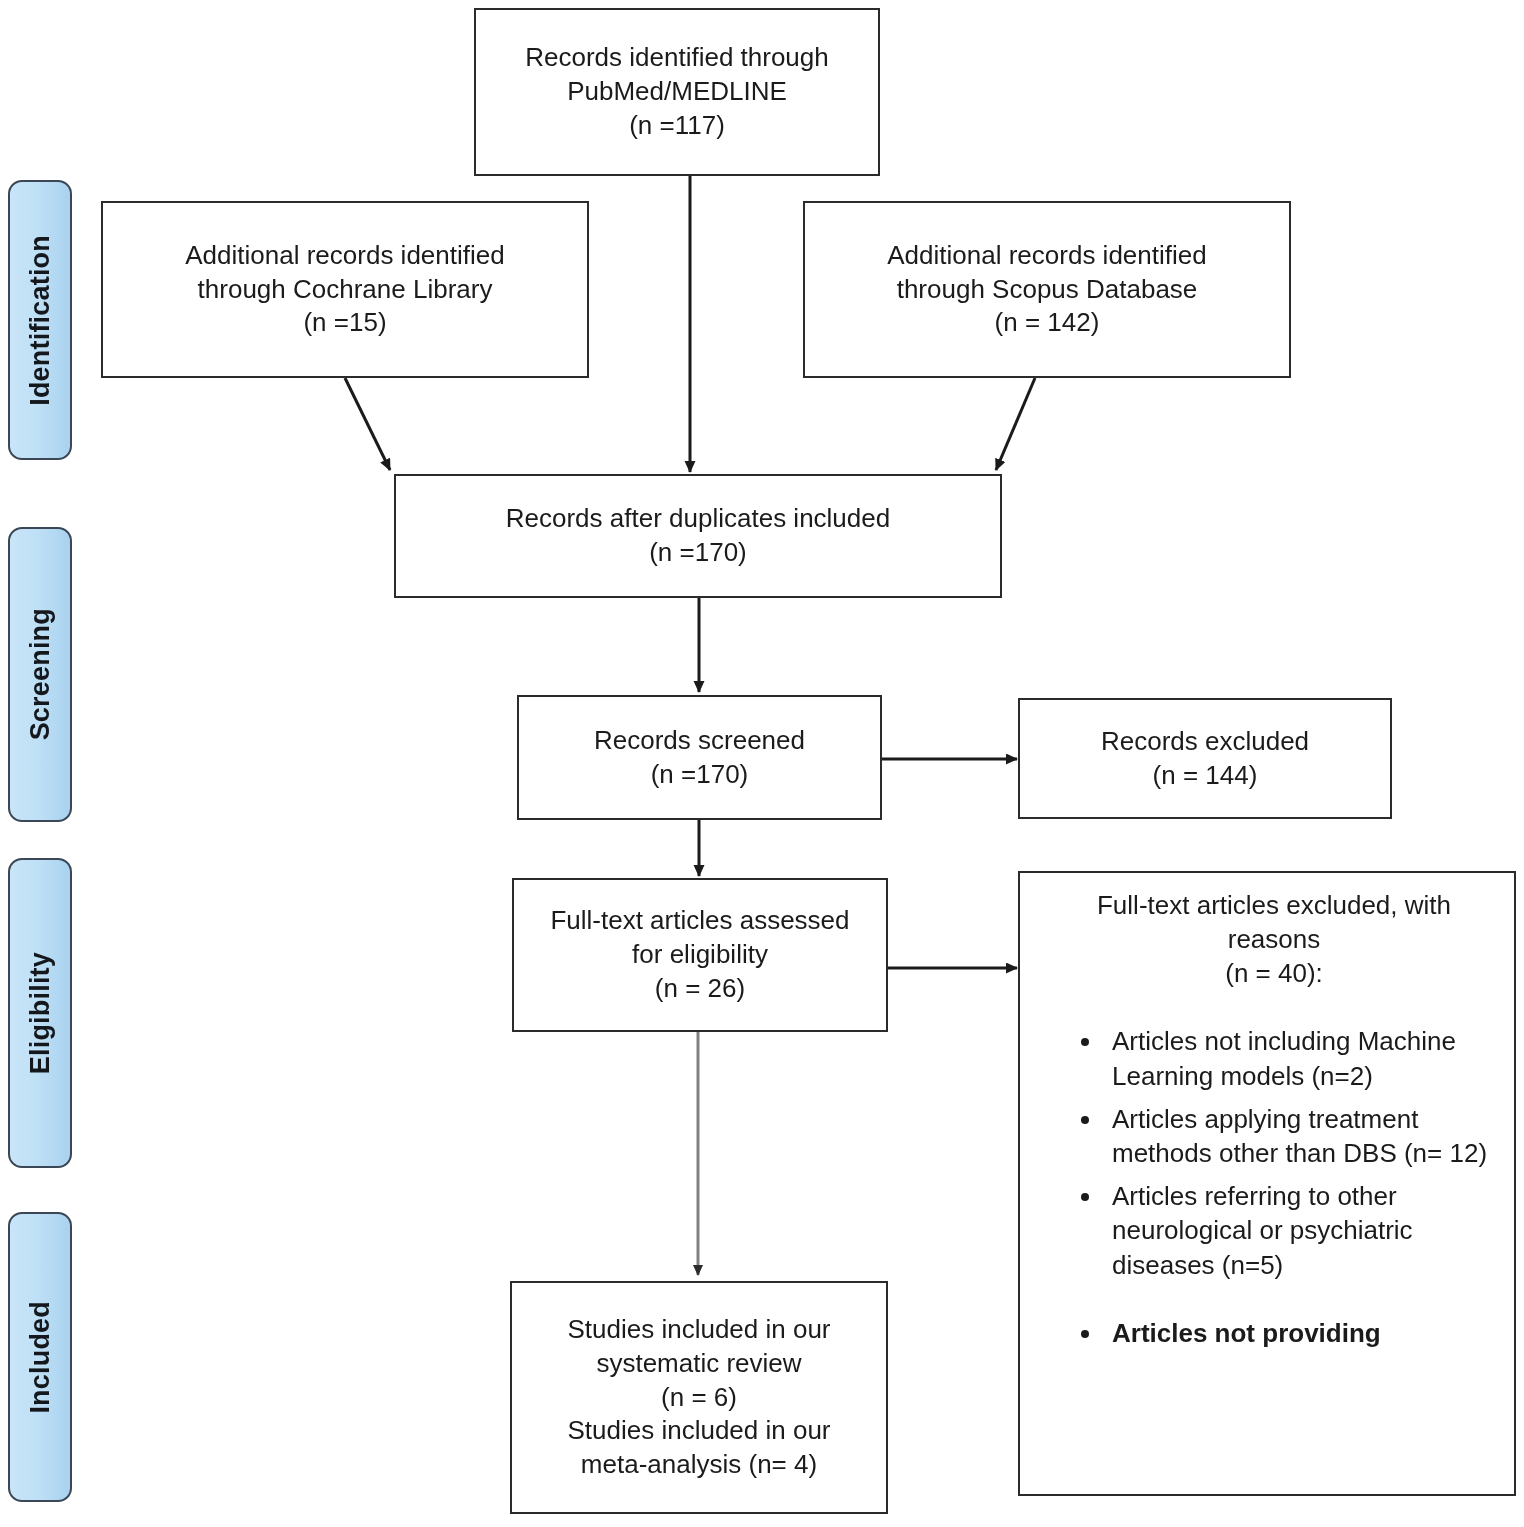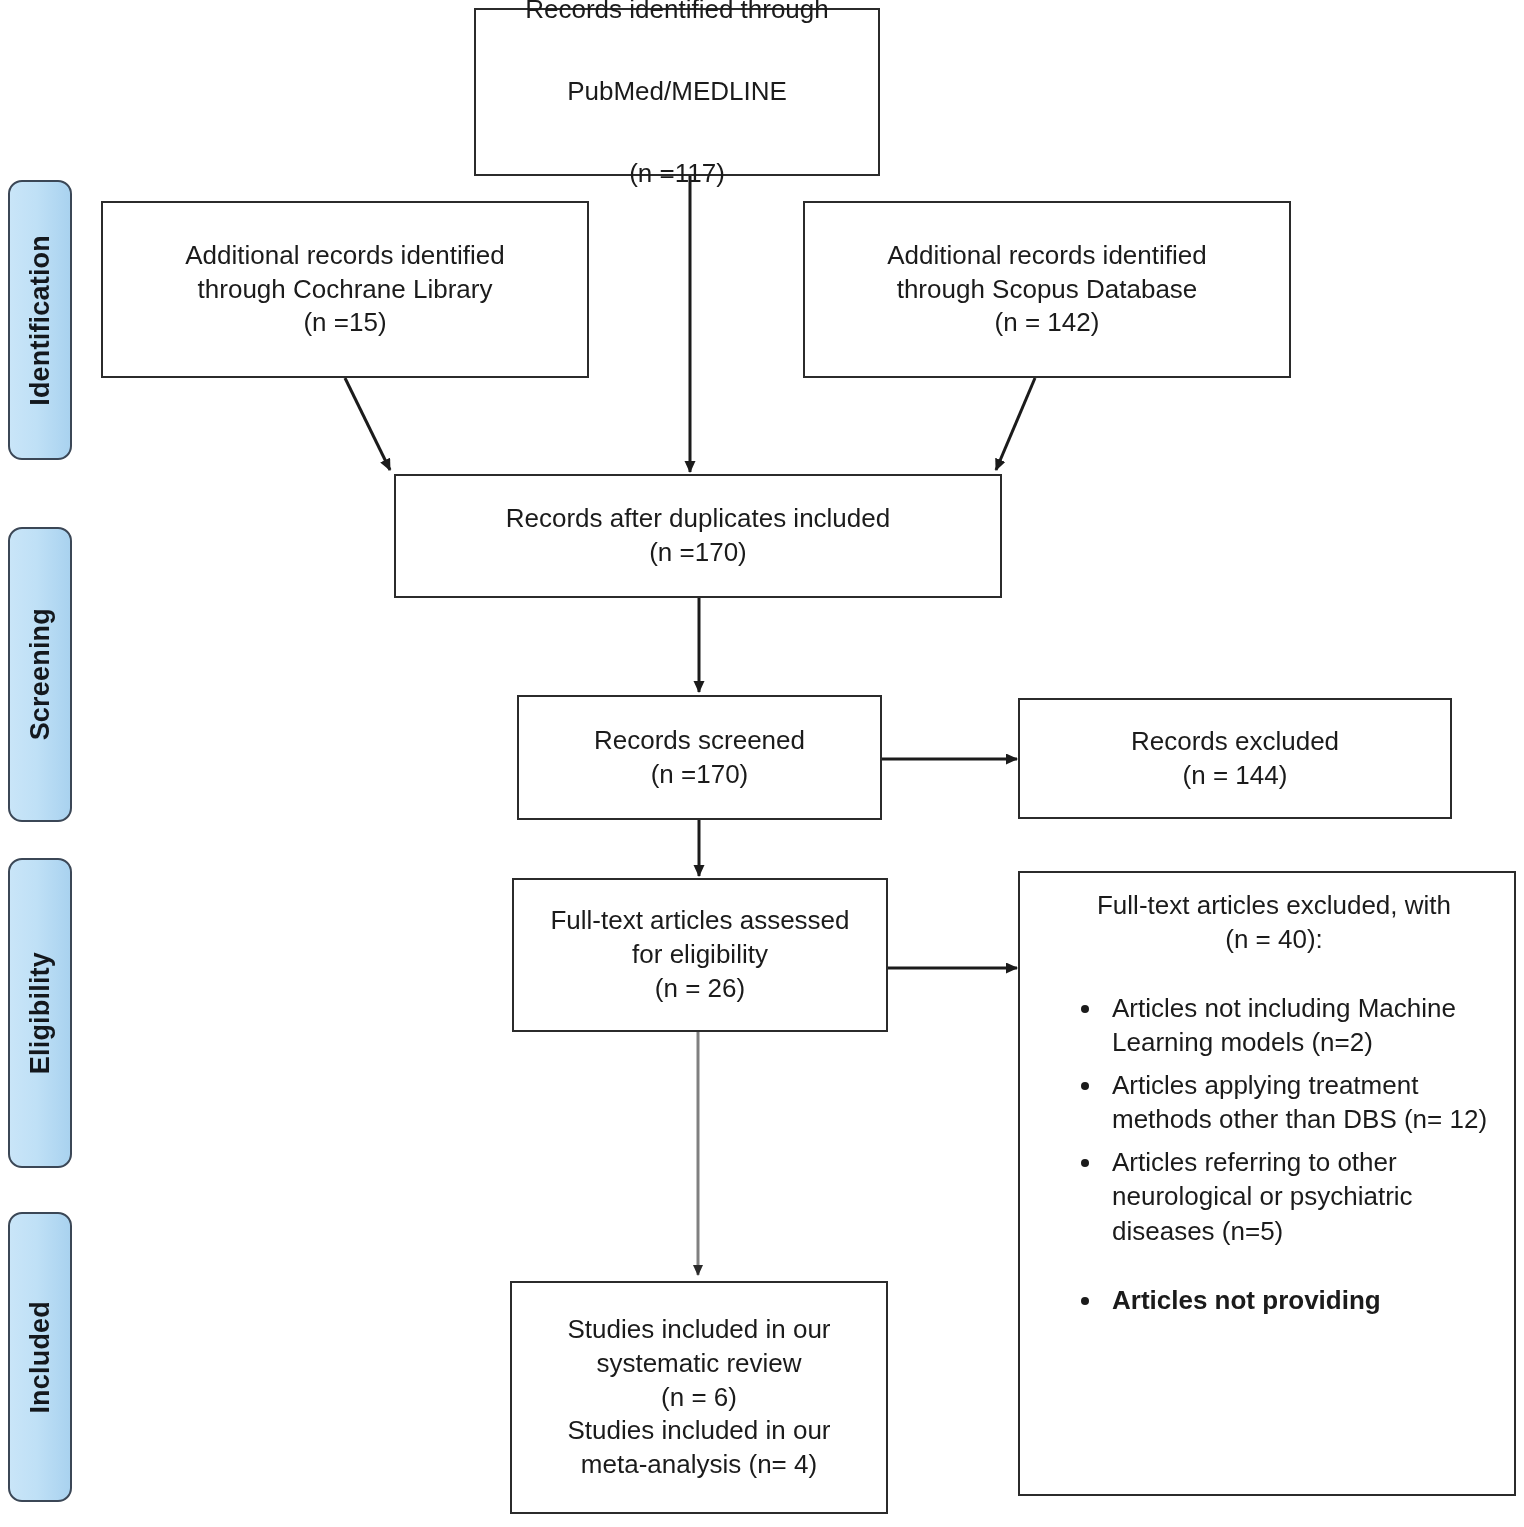--- a/index.html
+++ b/index.html
@@ -153,21 +153,21 @@
   </div>
 
   <div class="stage-label" style="left:8px; top:858px; width:64px; height:310px;">
     <span>Eligibility</span>
   </div>
 
   <div class="stage-label" style="left:8px; top:1212px; width:64px; height:290px;">
     <span>Included</span>
   </div>
 
-  <div class="box" style="left:474px; top:8px; width:406px; height:168px;gap:48px;">
+  <div class="box" style="left:474px; top:8px; width:406px; height:168px;">
     <span class="ln">Records identified through</span>
     <span class="ln">PubMed/MEDLINE</span>
     <span class="ln">(n =117)</span>
   </div>
 
   <div class="box" style="left:101px; top:201px; width:488px; height:177px;">
     <span class="ln">Additional records identified</span>
     <span class="ln">through Cochrane Library</span>
     <span class="ln">(n =15)</span>
   </div>
@@ -181,34 +181,35 @@
   <div class="box" style="left:394px; top:474px; width:608px; height:124px;">
     <span class="ln">Records after duplicates included</span>
     <span class="ln">(n =170)</span>
   </div>
 
   <div class="box" style="left:517px; top:695px; width:365px; height:125px;">
     <span class="ln">Records screened</span>
     <span class="ln">(n =170)</span>
   </div>
 
-  <div class="box" style="left:1018px; top:698px; width:434px; height:121px;">
+  <div class="box" style="left:1018px; top:698px; width:374px; height:121px;">
     <span class="ln">Records excluded</span>
     <span class="ln">(n = 144)</span>
   </div>
 
   <div class="box" style="left:512px; top:878px; width:376px; height:154px;">
     <span class="ln">Full-text articles assessed</span>
     <span class="ln">for eligibility</span>
     <span class="ln">(n = 26)</span>
   </div>
 
   <div class="box listbox" style="left:1018px; top:871px; width:498px; height:625px;">
     <div class="head">
       <span class="ln">Full-text articles excluded, with</span>
+      <span class="ln">reasons</span>
       <span class="ln">(n = 40):</span>
     </div>
     <ul>
       <li>Articles not including Machine Learning models (n=2)</li>
       <li>Articles applying treatment methods other than DBS (n= 12)</li>
       <li>Articles referring to other neurological or psychiatric diseases (n=5)</li>
       <li class="gap">Articles not providing</li>
     </ul>
   </div>
 

